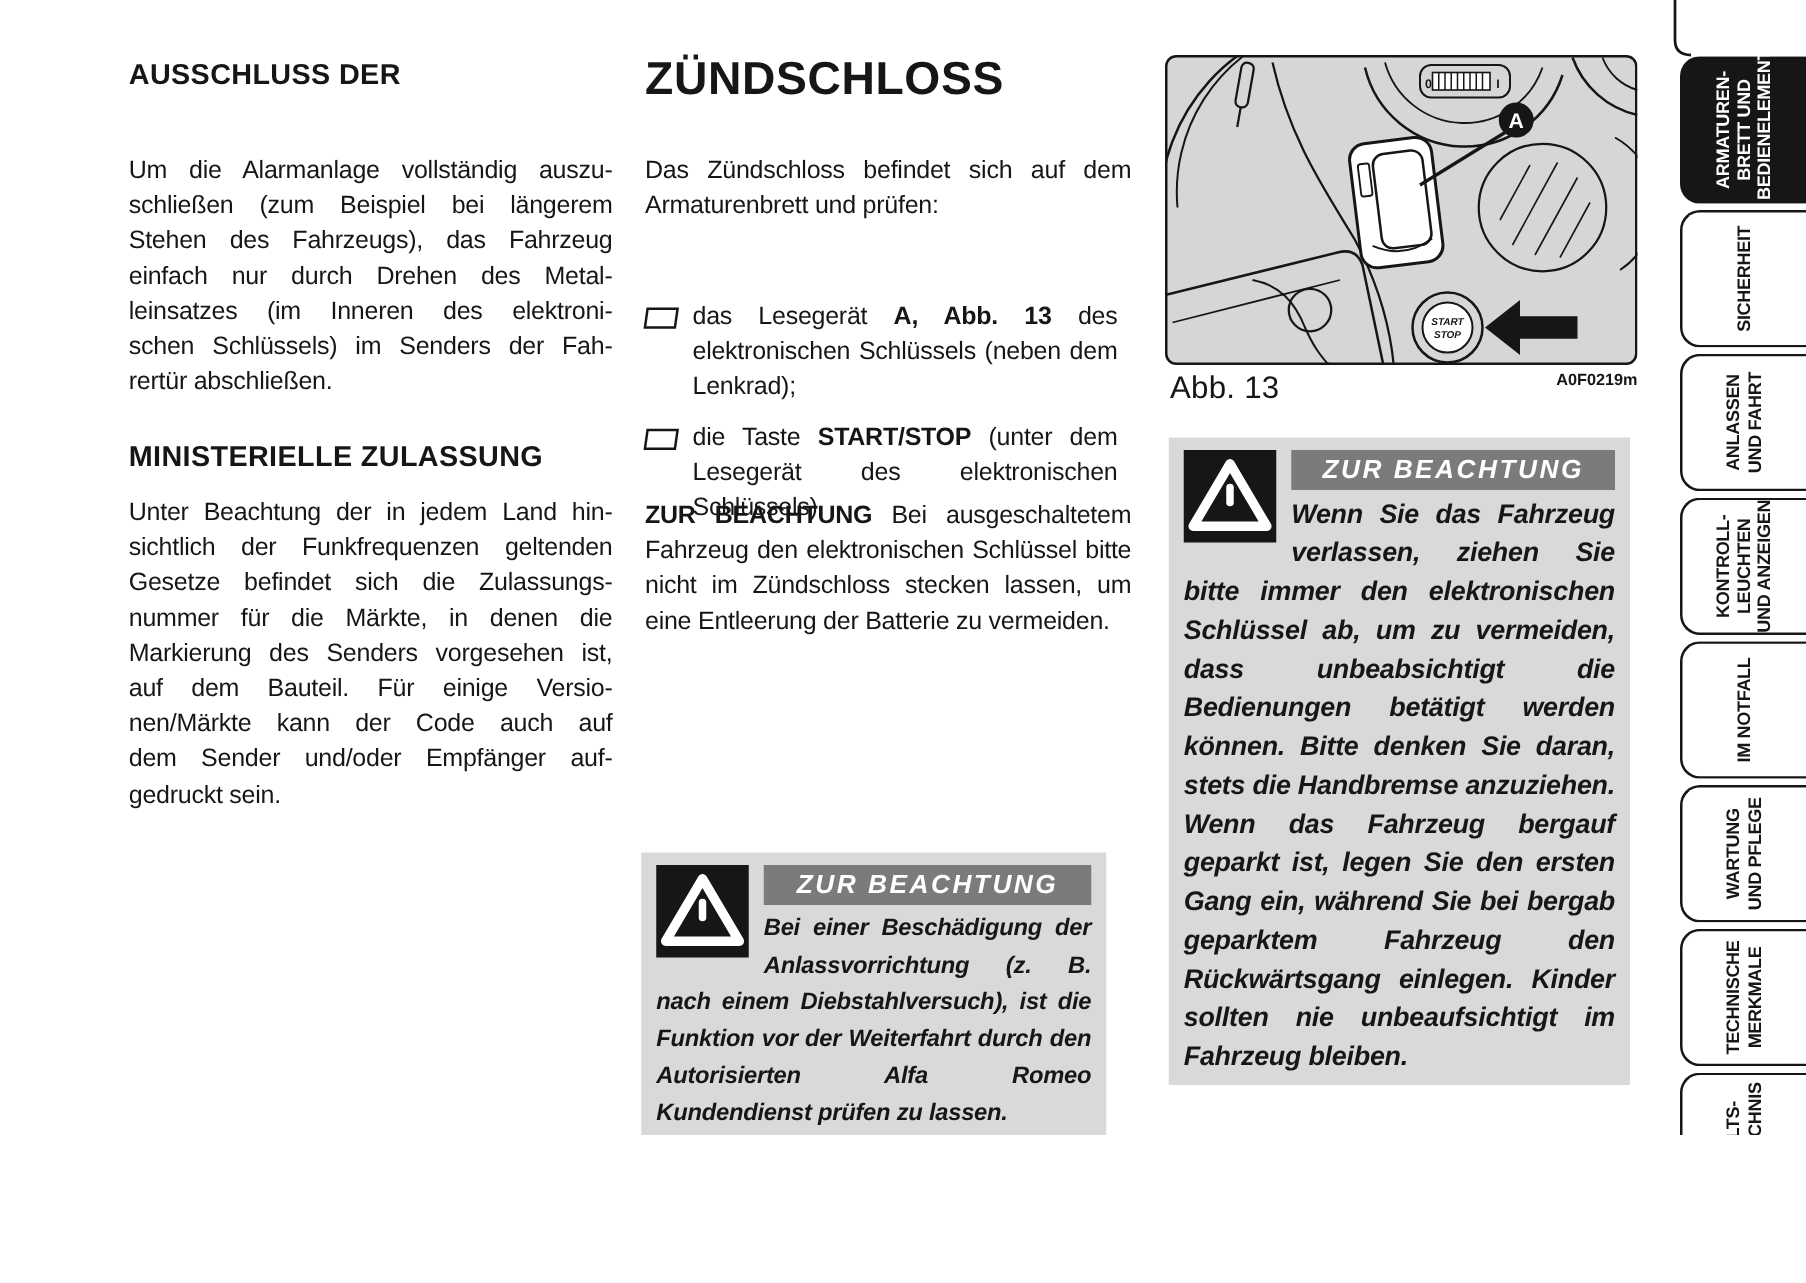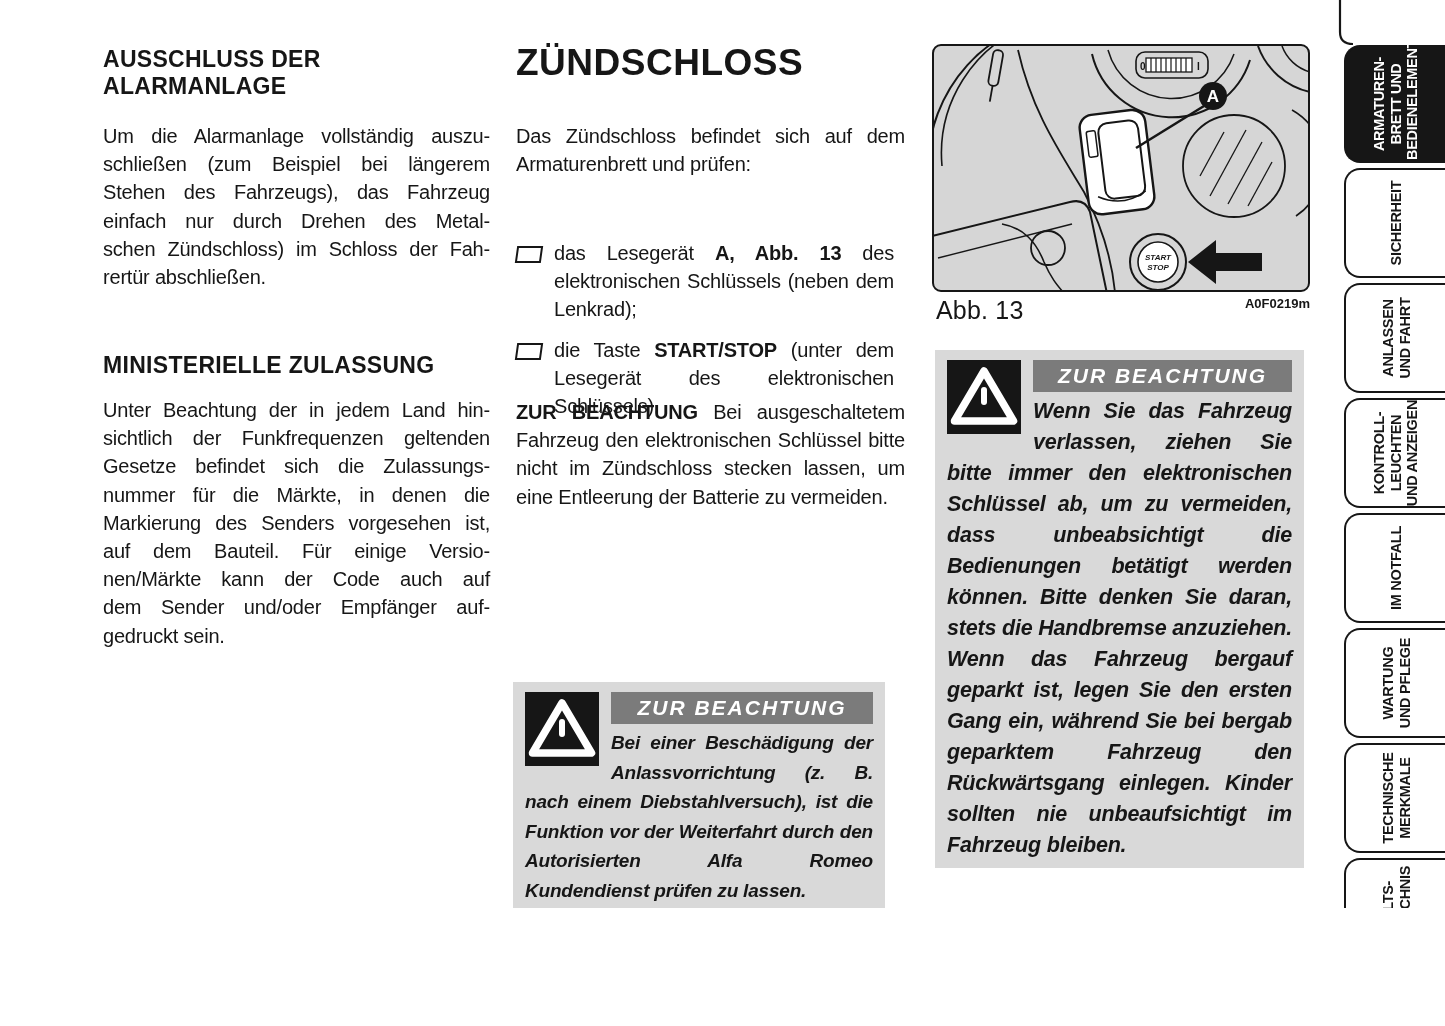--- a/index.html
+++ b/index.html
@@ -42,29 +42,29 @@
   .page-num{font-weight:900;font-size:27px;}
   .connector{position:absolute;}
 </style>
 </head>
 <body>
 
 <div class="page">
 
   <div class="abs sec-heading heading" style="left:103px;top:46px;width:387px;">
       <div class="jline">AUSSCHLUSS DER</div>
-      <div class="jline last">ALARMANLAGE</div>
     </div>
 
   <div class="abs body-text" style="left:103px;top:122px;width:387px;">
       <div class="jline">Um die Alarmanlage vollständig auszu-</div>
       <div class="jline">schließen (zum Beispiel bei längerem</div>
       <div class="jline">Stehen des Fahrzeugs), das Fahrzeug</div>
       <div class="jline">einfach nur durch Drehen des Metal-</div>
-      <div class="jline">schen Zündschloss) im Schloss der Fah-</div>
+      <div class="jline">leinsatzes (im Inneren des elektroni-</div>
+      <div class="jline">schen Schlüssels) im Senders der Fah-</div>
       <div class="jline last">rertür abschließen.</div>
     </div>
 
   <div class="abs sec-heading" style="left:103px;top:352px;width:400px;">MINISTERIELLE ZULASSUNG</div>
 
   <div class="abs body-text" style="left:103px;top:396px;width:387px;">
       <div class="jline">Unter Beachtung der in jedem Land hin-</div>
       <div class="jline">sichtlich der Funkfrequenzen geltenden</div>
       <div class="jline">Gesetze befindet sich die Zulassungs-</div>
       <div class="jline">nummer für die Märkte, in denen die</div>

